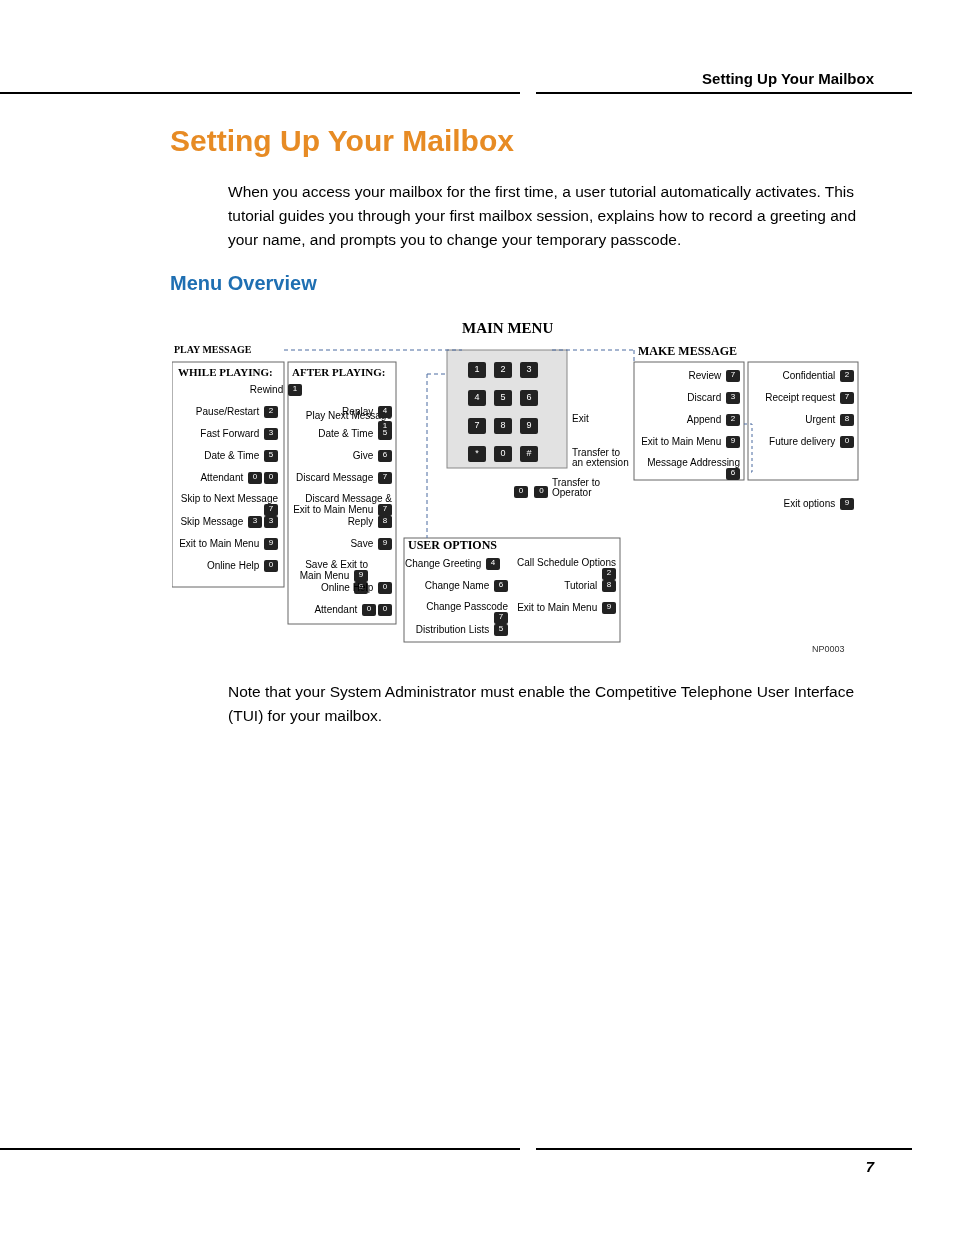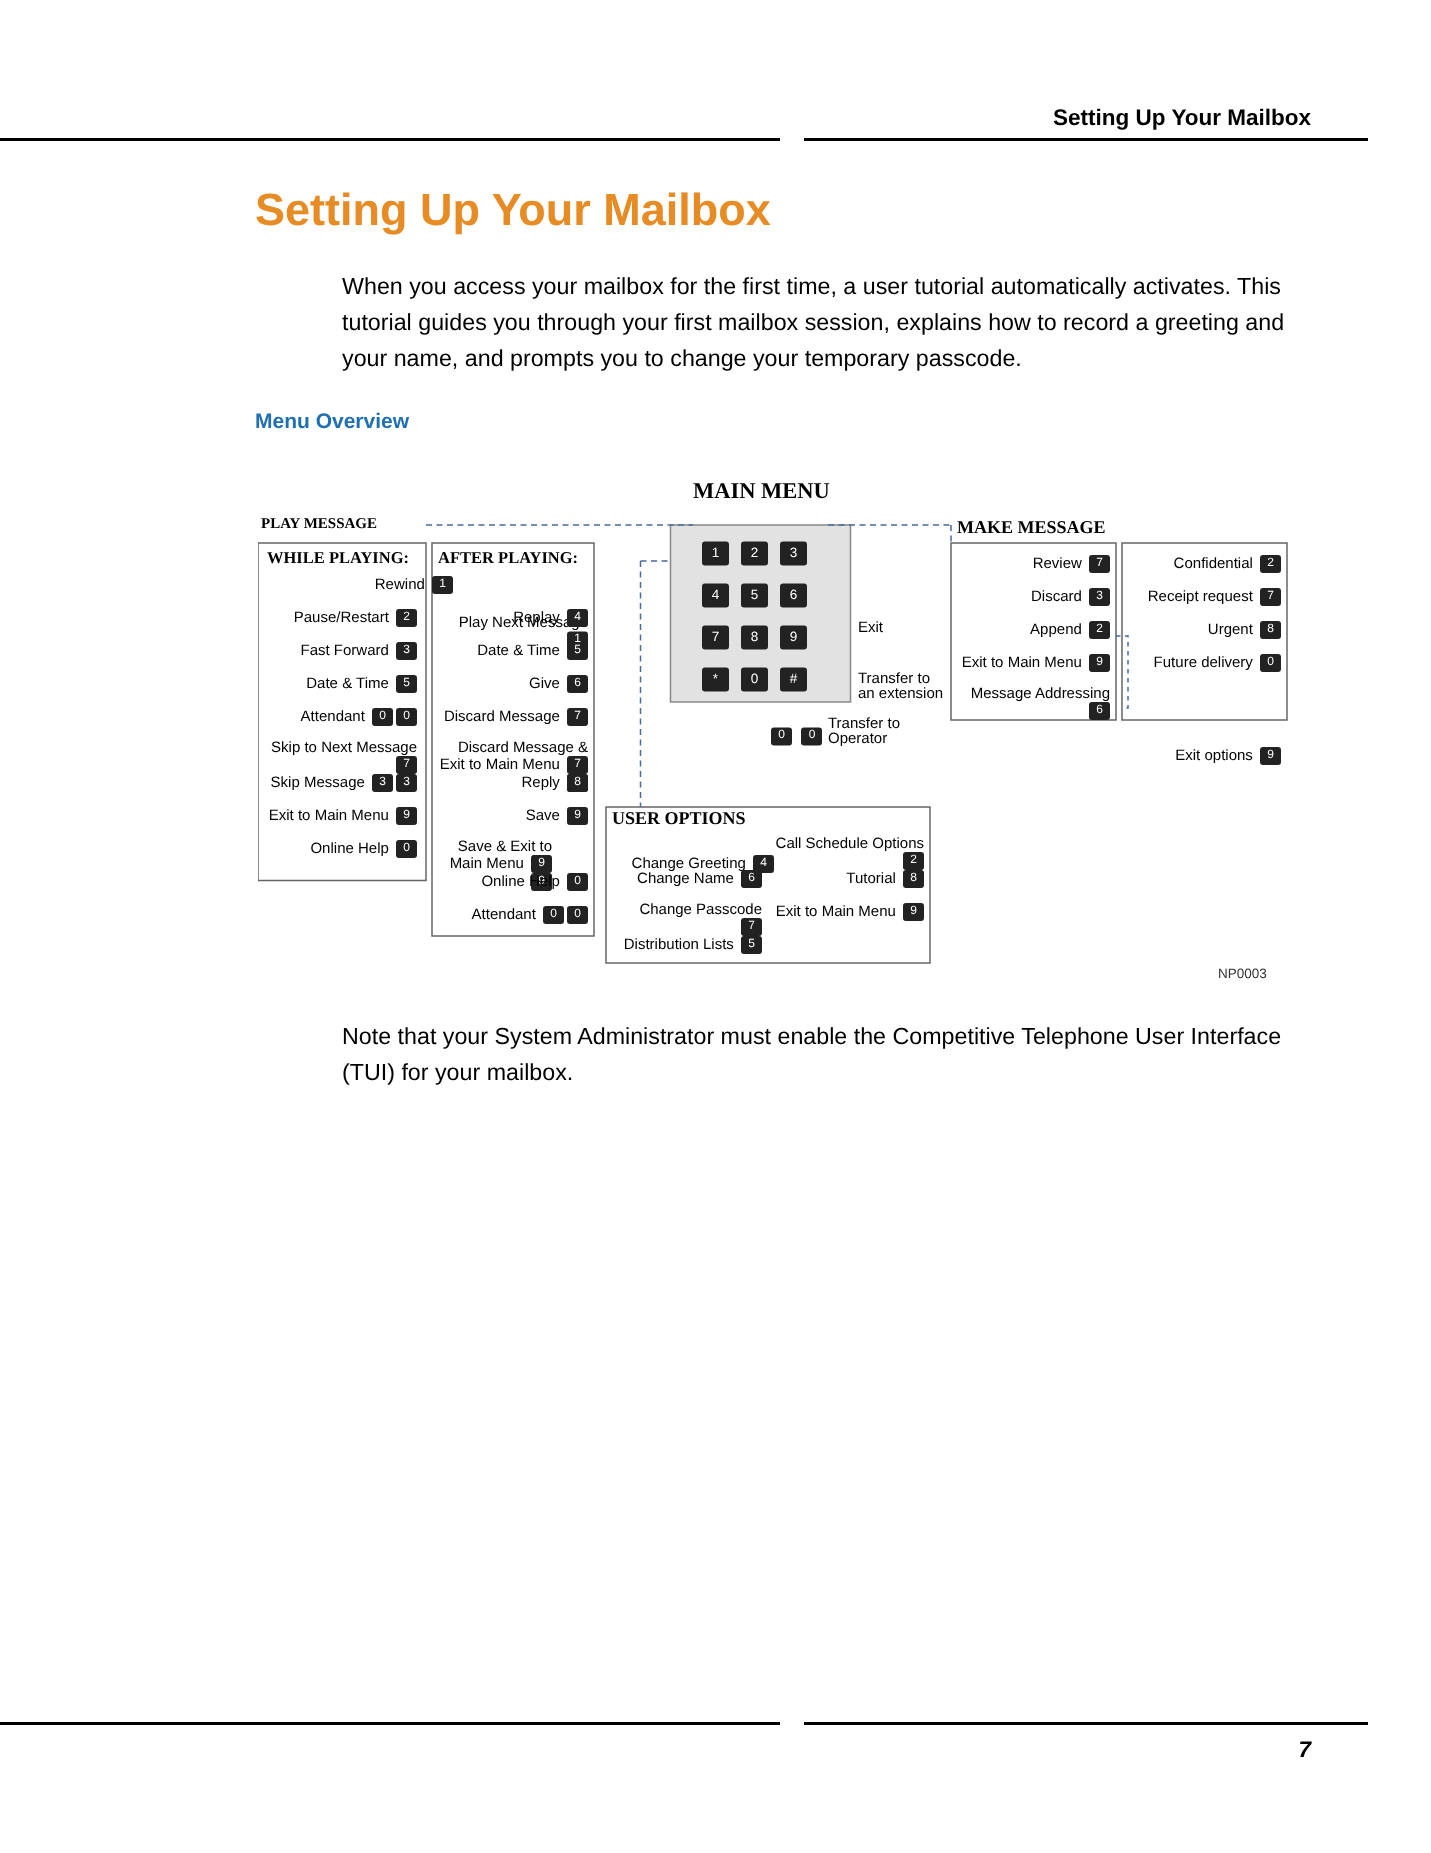--- a/index.html
+++ b/index.html
@@ -3,21 +3,21 @@
 <meta charset="utf-8">
 <style>
   html,body{margin:0;padding:0;background:#fff;font-family:Arial,Helvetica,sans-serif;color:#000;}
   .page{width:954px;height:1235px;position:relative;margin:0 auto;background:#fff;}
   .header-text{position:absolute;top:70px;right:80px;font-weight:bold;font-size:15px;}
   .hr-top{position:absolute;top:92px;height:2px;background:#000;}
   .hr-top-left{left:0;width:520px;}
   .hr-top-right{left:536px;right:42px;}
   .h1{position:absolute;left:170px;top:124px;color:#e78b24;font-size:30px;font-weight:bold;}
   .intro{position:absolute;left:228px;top:180px;right:80px;font-size:15.5px;line-height:1.55;}
-  .h2{position:absolute;left:170px;top:272px;color:#1f6fb2;font-size:14px;font-weight:bold;}
+  .h2{position:absolute;left:170px;top:272px;color:#1f6fb2;font-size:20px;font-weight:bold;}
   .diagram{position:absolute;left:172px;top:314px;width:700px;height:342px;}
   .diagram svg{position:absolute;left:0;top:0;}
   .dt{position:absolute;font-family:"Times New Roman",serif;font-weight:bold;}
   .ds{position:absolute;font-family:Arial,sans-serif;font-size:10px;text-align:right;line-height:10px;}
   .dsl{position:absolute;font-family:Arial,sans-serif;font-size:10px;text-align:left;line-height:10px;}
   .key{display:inline-block;width:14px;height:12px;background:#222;border-radius:2px;color:#fff;font-size:8px;text-align:center;line-height:10px;vertical-align:middle;margin-left:2px;}
   .keyrow .key{margin:0 4px;}
   .note{position:absolute;left:228px;top:680px;right:80px;font-size:15.5px;line-height:1.55;}
   .hr-bot{position:absolute;top:1148px;height:2px;background:#000;}
   .hr-bot-left{left:0;width:520px;}
@@ -112,21 +112,21 @@
       </div>
     <div id="col-make-r">
         <div class="ds" style="left:580px;top:56px;width:102px;">Confidential <span class="key">2</span></div>
         <div class="ds" style="left:580px;top:78px;width:102px;">Receipt request <span class="key">7</span></div>
         <div class="ds" style="left:580px;top:100px;width:102px;">Urgent <span class="key">8</span></div>
         <div class="ds" style="left:580px;top:122px;width:102px;">Future delivery <span class="key">0</span></div>
         <div class="ds" style="left:580px;top:144px;width:102px;margin-top:40px;">Exit options <span class="key">9</span></div>
       </div>
 
     <div id="col-user-l">
-        <div class="ds" style="left:244px;top:244px;width:100px;margin-top:12px;">Change Greeting <span class="key">4</span></div>
+        <div class="ds" style="left:228px;top:244px;width:100px;">Change Greeting <span class="key">4</span></div>
         <div class="ds" style="left:236px;top:266px;width:100px;">Change Name <span class="key">6</span></div>
         <div class="ds" style="left:236px;top:288px;width:100px;">Change Passcode <span class="key">7</span></div>
         <div class="ds" style="left:236px;top:310px;width:100px;">Distribution Lists <span class="key">5</span></div>
       </div>
     <div id="col-user-r">
         <div class="ds" style="left:344px;top:244px;width:100px;">Call Schedule Options <span class="key">2</span></div>
         <div class="ds" style="left:344px;top:266px;width:100px;">Tutorial <span class="key">8</span></div>
         <div class="ds" style="left:344px;top:288px;width:100px;">Exit to Main Menu <span class="key">9</span></div>
       </div>
 

